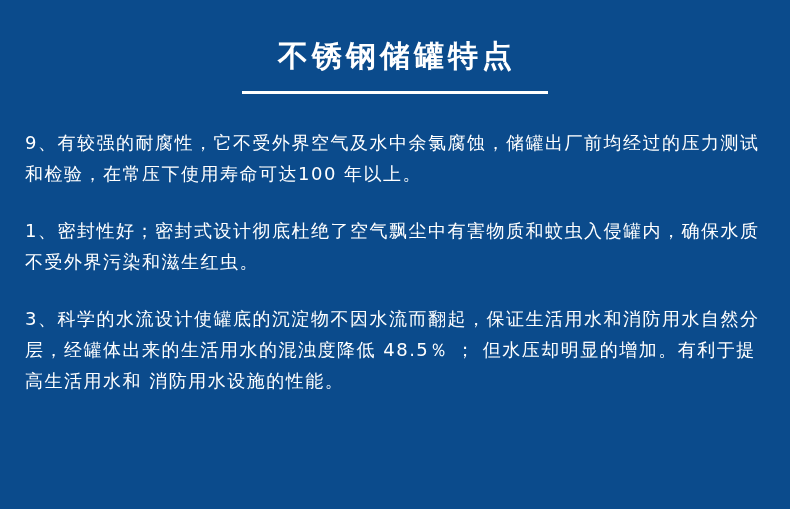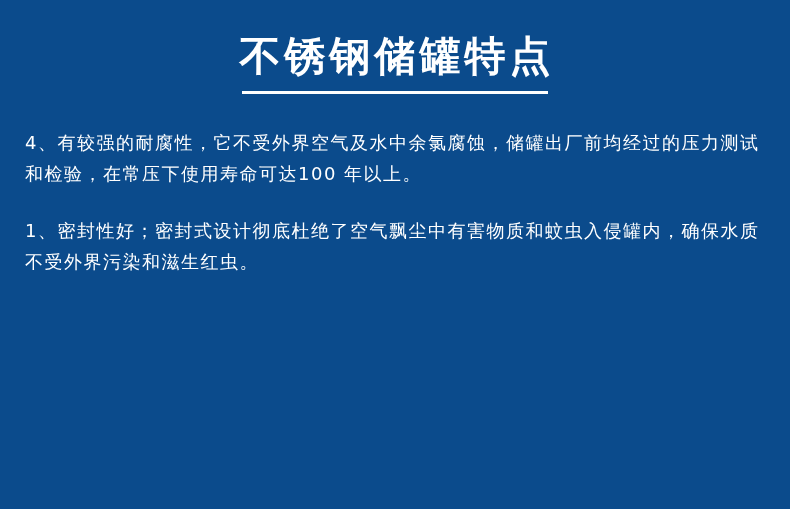--- a/index.html
+++ b/index.html
@@ -15,21 +15,21 @@
     height: 509px;
     background: #0b4b8c;
     color: #ffffff;
     overflow: hidden;
     box-sizing: border-box;
   }
   .title {
     margin: 0;
     padding-top: 36px;
     line-height: 40px;
-    font-size: 41px;
+    font-size: 30px;
     font-weight: bold;
     text-align: center;
     letter-spacing: 4px;
     text-indent: 4px; 
     color: #ffffff;
     white-space: nowrap;
   }
   .title-underline {
     width: 306px;
     height: 3px;
@@ -50,16 +50,17 @@
     word-break: break-all;
   }
 </style>
 </head>
 <body>
 
 <div class="banner">
   <h1 class="title">不锈钢储罐特点</h1>
   <div class="title-underline"></div>
   <div class="features">
-    <p class="feature">4、有较强的耐腐性，它不受外界空气及水中余氯腐蚀，储罐出厂前均经过的压力测试和检验，在常压下使用寿命可达100 年以上。</p>
+    <p class="feature">9、有较强的耐腐性，它不受外界空气及水中余氯腐蚀，储罐出厂前均经过的压力测试和检验，在常压下使用寿命可达100 年以上。</p>
     <p class="feature">1、密封性好；密封式设计彻底杜绝了空气飘尘中有害物质和蚊虫入侵罐内，确保水质不受外界污染和滋生红虫。</p>
+    <p class="feature">3、科学的水流设计使罐底的沉淀物不因水流而翻起，保证生活用水和消防用水自然分层，经罐体出来的生活用水的混浊度降低 48.5％ ； 但水压却明显的增加。有利于提高生活用水和 消防用水设施的性能。</p>
   </div>
 </div>
 
 </body></html>

